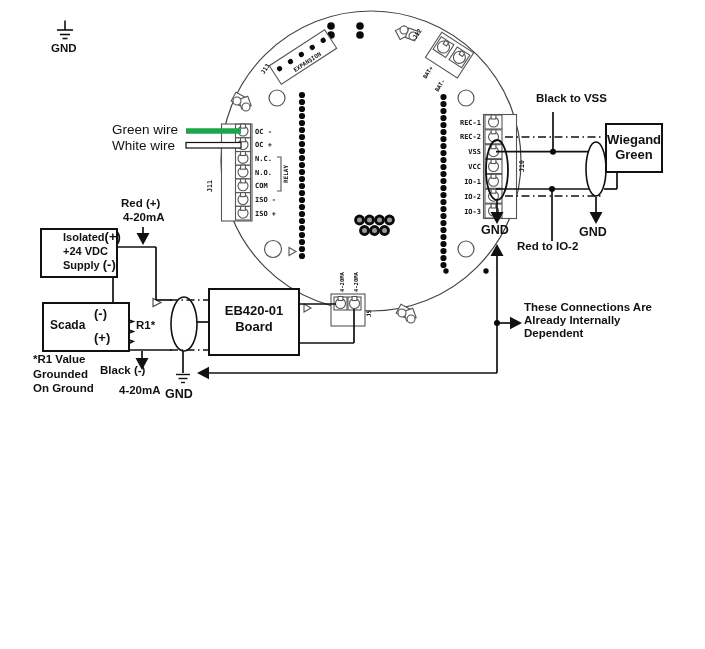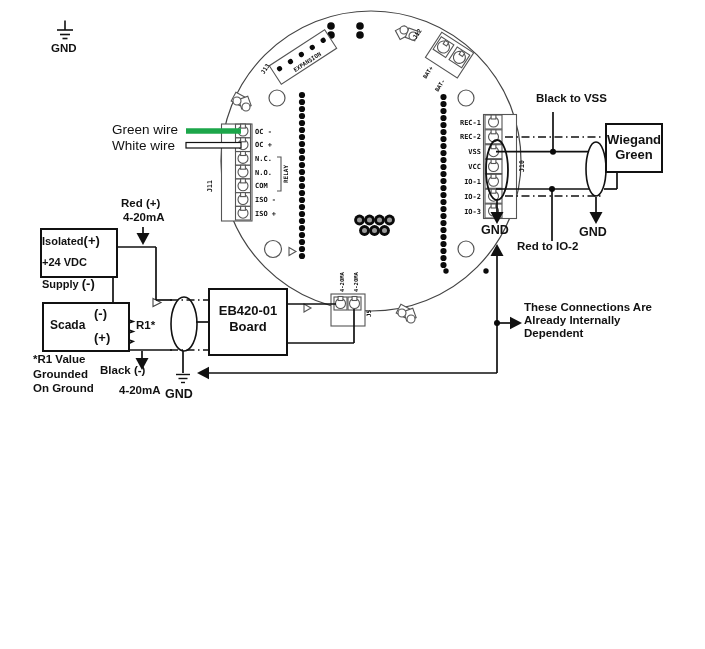--- a/index.html
+++ b/index.html
@@ -4,21 +4,21 @@
 <style>
   html,body{margin:0;padding:0;background:#fff;}
   #stage{position:relative;width:705px;height:649px;background:#fff;overflow:hidden;
          font-family:"Liberation Sans",sans-serif;color:#111;}
   #diagram-svg{position:absolute;left:0;top:0;}
   .lbl{position:absolute;white-space:nowrap;font-weight:bold;font-size:11.5px;color:#111;}
   .lbl.light{font-weight:normal;font-size:13.5px;}
   .lbl.big{font-size:12.5px;}
   .box{position:absolute;box-sizing:border-box;border:2.5px solid #111;background:#fff;}
   .boxtext{font-weight:bold;font-size:13px;text-align:center;}
-  .bl1{font-weight:bold;font-size:11px;line-height:21px;padding-left:0;white-space:nowrap;}
+  .bl1{font-weight:bold;font-size:11px;line-height:14px;padding-left:21px;white-space:nowrap;}
   .bigsign{font-size:13px;}
   .inbox{position:absolute;font-weight:bold;white-space:nowrap;}
   svg text{font-family:"DejaVu Sans Mono",monospace;font-weight:bold;fill:#111;}
   .w{stroke:#111;stroke-width:1.7;fill:none;}
   .dd{stroke:#111;stroke-width:1.7;fill:none;stroke-dasharray:8 3.5 1.5 3.5;}
   .bd{stroke:#555;stroke-width:1.1;fill:#fff;}
   .blk{fill:#0a0a0a;stroke:none;}
 </style>
 </head>
 <body>
@@ -341,21 +341,21 @@
 <div class="lbl" style="left:33px;top:352px;line-height:14.5px">
   <div>*R1 Value</div>
       <div>Grounded</div>
       <div>On Ground</div>
 </div>
 
 <div class="lbl" style="left:100px;top:364px">Black (-)</div>
 <div class="lbl" style="left:119px;top:384px">4-20mA</div>
 <div class="lbl big" style="left:165px;top:387px">GND</div>
 
-<div class="box" style="left:208px;top:288px;width:80px;height:68px">
+<div class="box" style="left:208px;top:288px;width:92px;height:68px">
   <div class="boxtext" style="margin-top:13px;line-height:16px">
     <div>EB420-01</div>
     <div>Board</div>
   </div>
 </div>
 
 <div class="lbl" style="left:536px;top:92px">Black to VSS</div>
 
 <div class="box" style="left:605px;top:123px;width:58px;height:50px">
   <div class="boxtext" style="margin-top:7px;line-height:15px">

